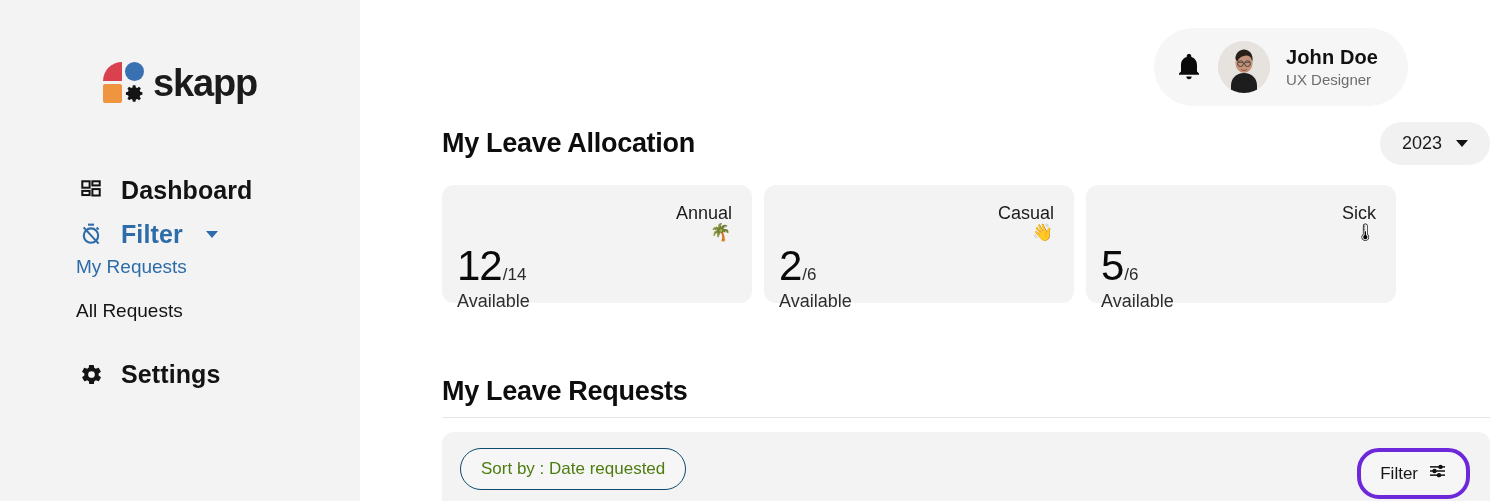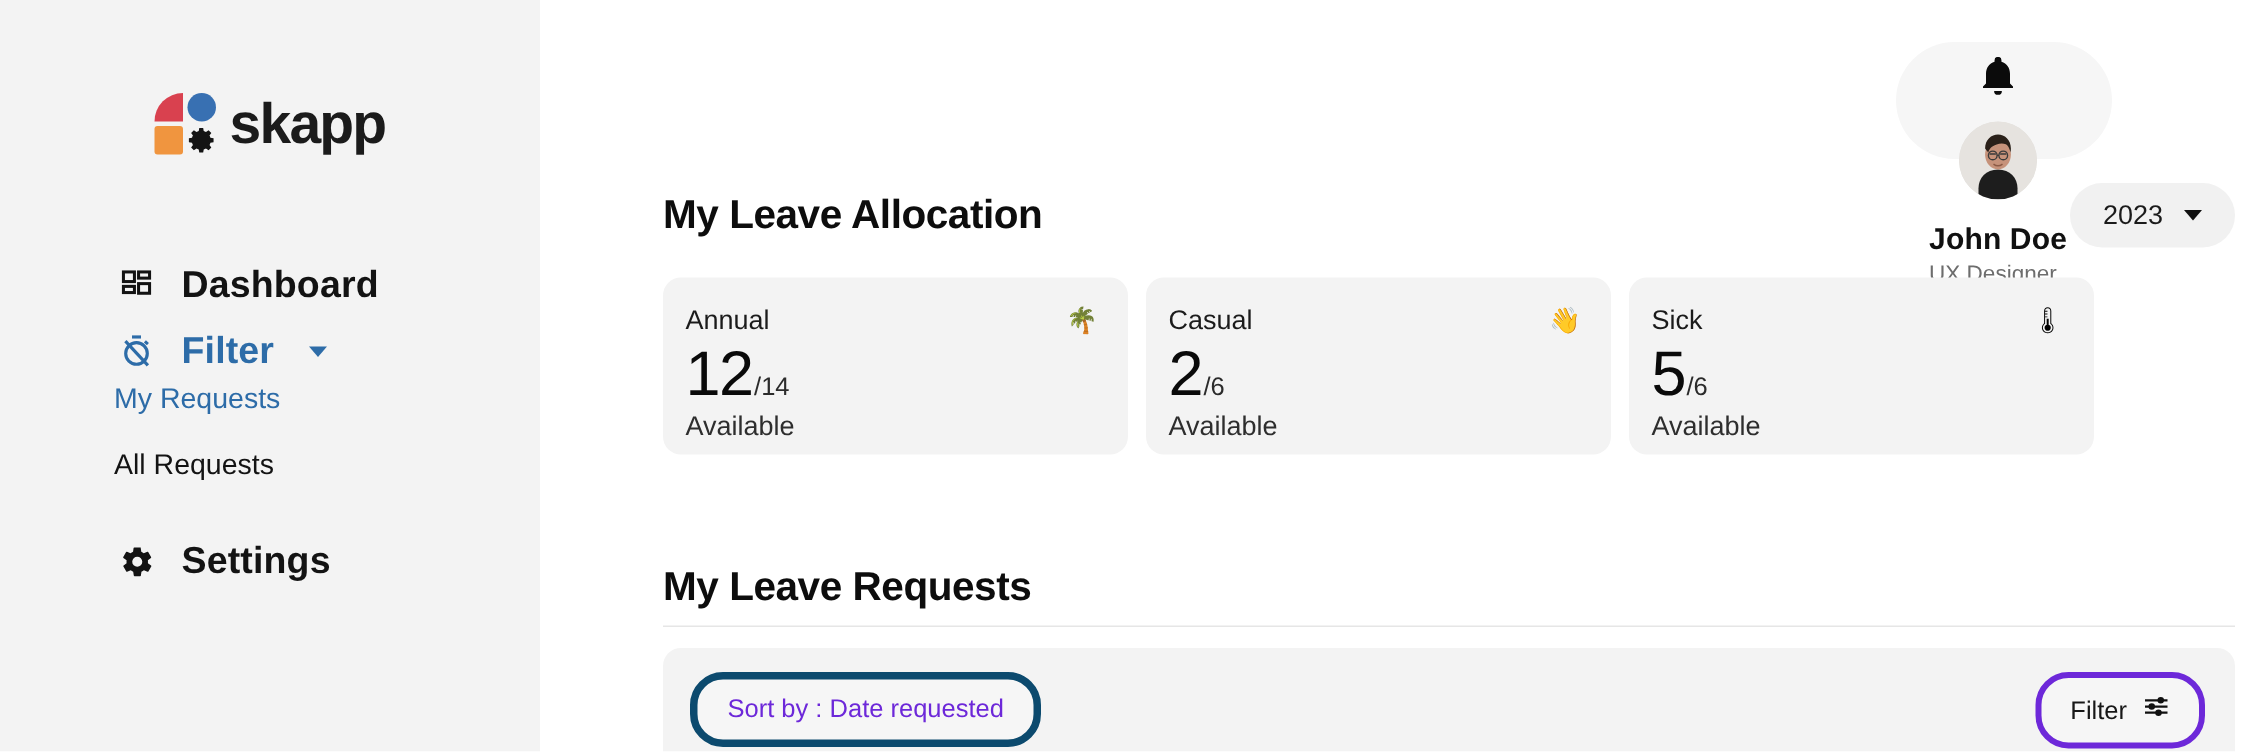--- a/index.html
+++ b/index.html
@@ -63,21 +63,21 @@
     border-top: 7px solid #2d6ca8;
   }
 
   
   .main { position: relative; flex: 1 1 auto; height: 501px; background: #fff; }
 
   .userbar {
     position: absolute; right: 104px; top: 28px;
     display: flex; align-items: center; gap: 16px;
     background: #f6f6f6; border-radius: 40px;
-    padding: 10px 30px 10px 22px; height: 78px; flex-direction: column;
+    padding: 10px 30px 10px 22px; height: 78px;
   }
   .bell { width: 26px; height: 30px; display: flex; align-items: center; justify-content: center; }
   .avatar {
     width: 52px; height: 52px; border-radius: 50%;
     overflow: hidden; background: #e3e0dc; position: relative; flex: 0 0 52px;
   }
   .user-meta { display: flex; flex-direction: column; justify-content: center; gap: 2px; }
   .user-name { font-size: 20px; font-weight: 700; color: #111; letter-spacing: .1px; }
   .user-role { font-size: 15px; color: #6d6d6d; }
 
@@ -101,40 +101,40 @@
 
   .cards {
     position: absolute; left: 82px; top: 185px;
     display: flex; gap: 12px;
   }
   .card {
     width: 310px; height: 118px;
     background: #f3f3f3; border-radius: 12px;
     padding: 18px 20px 0 15px; position: relative;
   }
-  .card-top { display: flex; align-items: center; justify-content: space-between; }
+  .card-top { display: flex; align-items: flex-end; justify-content: space-between; flex-direction: column; }
   .card-title { font-size: 18px; color: #1b1b1b; }
   .card-emoji { font-size: 17px; line-height: 1; }
   .card-nums { display: flex; align-items: baseline; margin-top: 4px; text-align: right; }
   .card-big { font-size: 42px; font-weight: 500; color: #0a0a0a; letter-spacing: -1px; line-height: 1; }
   .card-tot { font-size: 17px; color: #2b2b2b; margin-left: 1px; }
   .card-sub { font-size: 18px; color: #2e2e2e; margin-top: 4px; }
 
   .h1b { position: absolute; left: 82px; top: 376px; font-size: 27px; font-weight: 700; color: #0d0d0d; letter-spacing: -.3px; }
   .divider { position: absolute; left: 82px; top: 417px; width: 1048px; height: 1px; background: #e6e6e6; }
 
   .req-panel {
     position: absolute; left: 82px; top: 432px;
     width: 1048px; height: 69px;
     background: #f3f3f3; border-radius: 12px 12px 0 0;
   }
   .sort-pill {
     position: absolute; left: 18px; top: 16px;
-    background: #f6f6f6; border: 5px solid #0c4a6e; border-radius: 22px;
-    padding: 10px 20px; font-size: 17px; color: #6d28d9; cursor: pointer;
+    background: #f6f6f6; border: 1px solid #0c4a6e; border-radius: 22px;
+    padding: 10px 20px; font-size: 17px; color: #4d7c0f; cursor: pointer;
   }
   .filter-pill {
     position: absolute; right: 20px; top: 16px;
     display: inline-flex; align-items: center; gap: 10px;
     background: #f6f6f6; border: 4px solid #6d28d9; border-radius: 22px;
     padding: 10px 19px; font-size: 17px; color: #171717; cursor: pointer;
   }
 </style>
 </head>
 <body>

